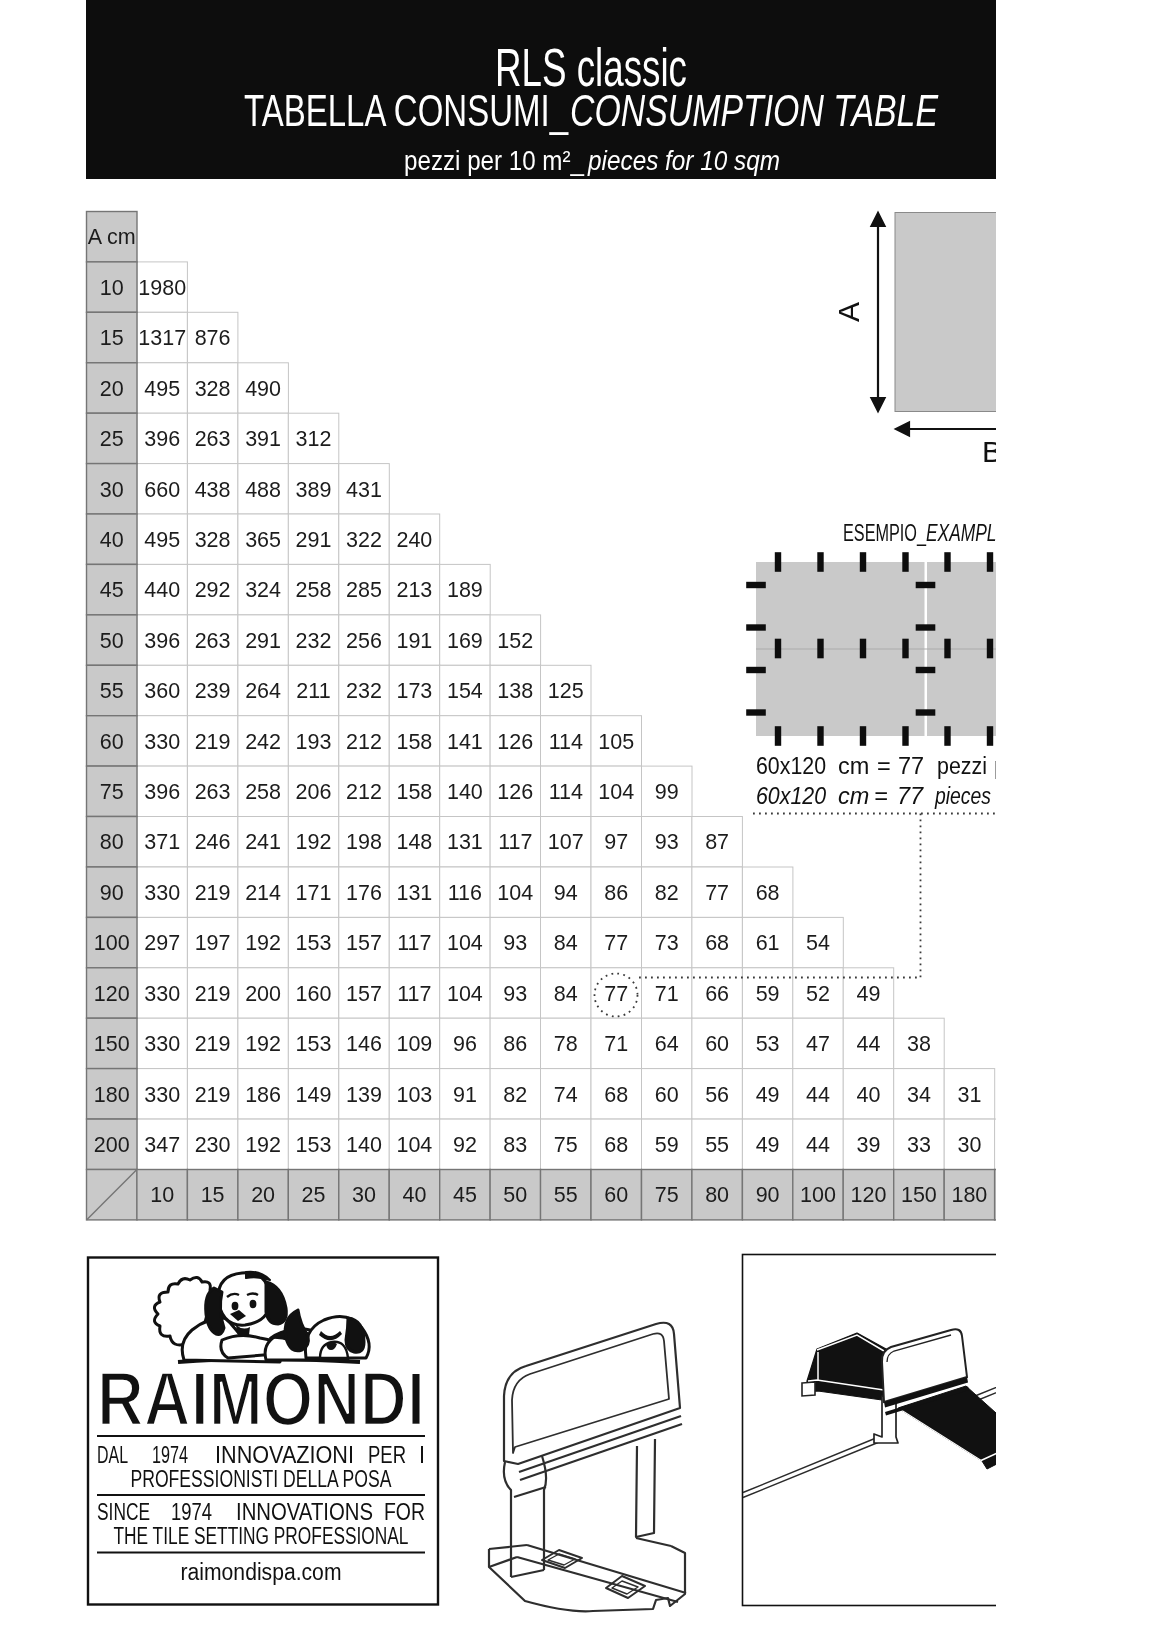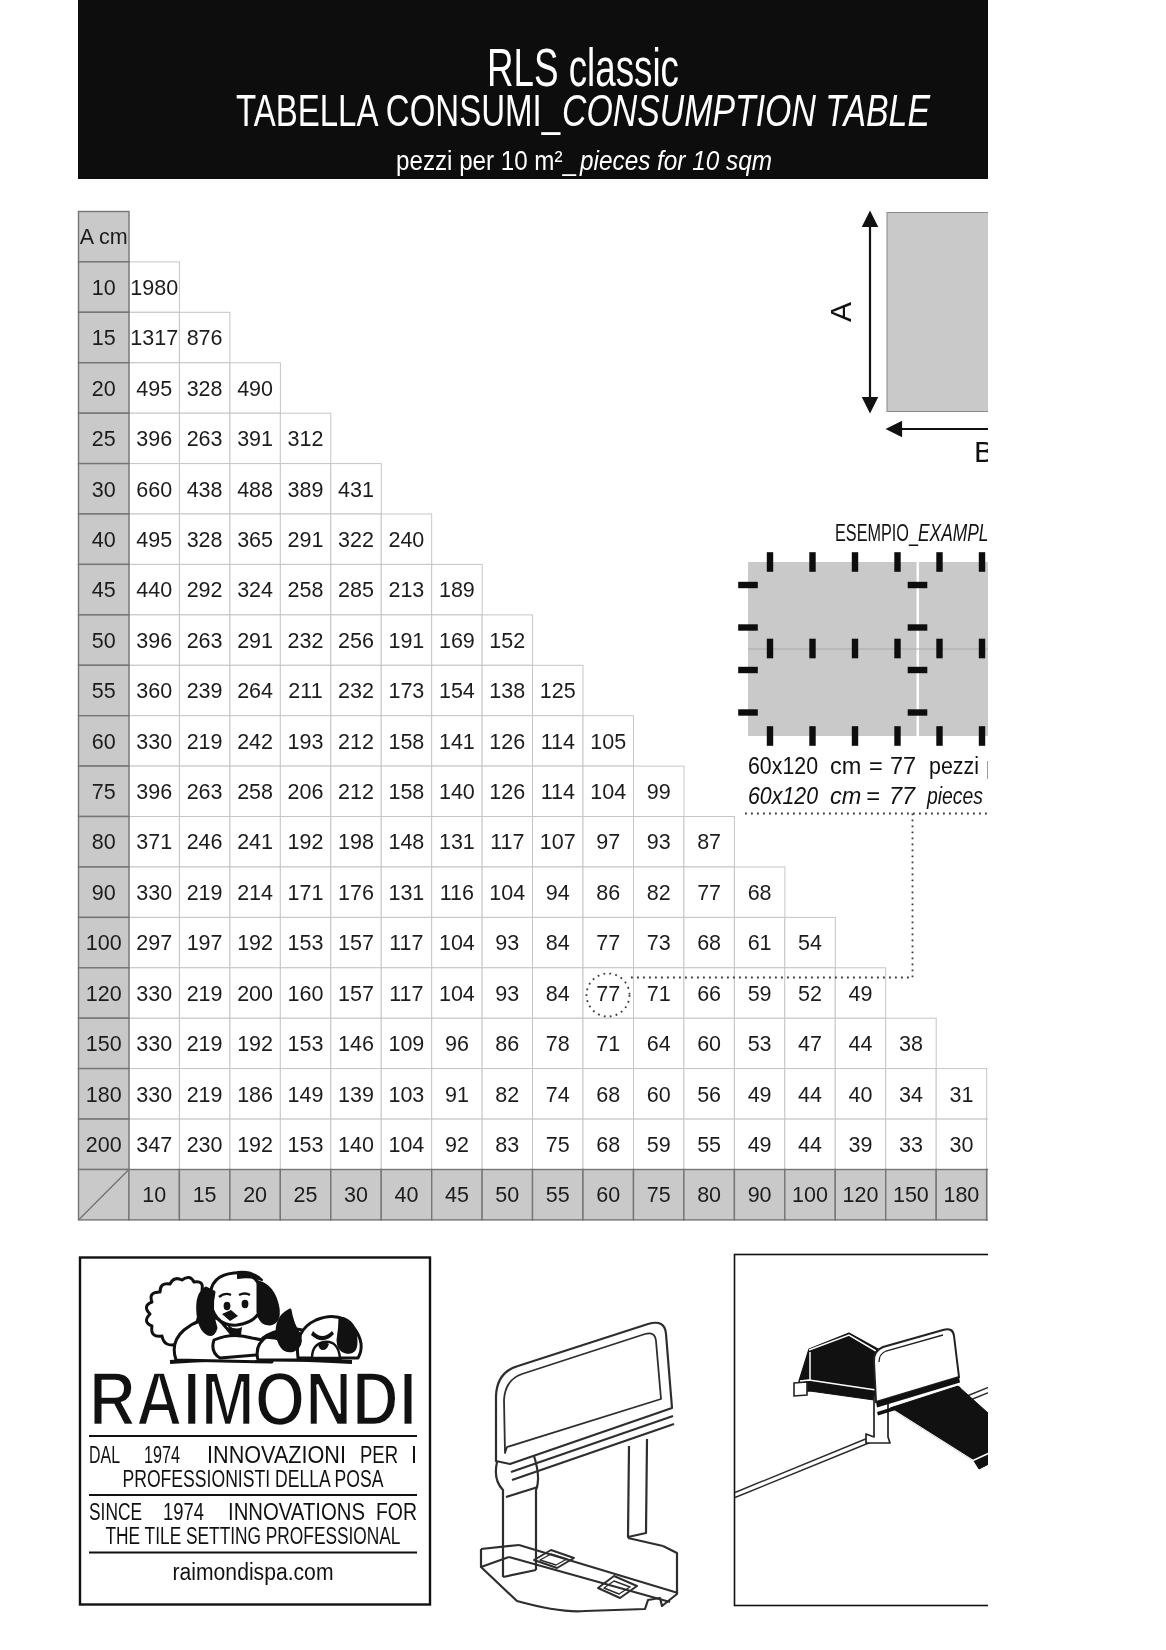--- a/index.html
+++ b/index.html
@@ -1,15 +1,15 @@
 <!DOCTYPE html>
 <html><head><meta charset="utf-8">
 <style>
 html,body{margin:0;padding:0;background:#fff;}
-#page{position:relative;width:988px;height:1650px;overflow:hidden;}
+#page{position:relative;width:988px;height:1650px;overflow:hidden;padding-left:8px;}
 svg text{font-family:"Liberation Sans",sans-serif;}
 </style></head>
 <body>
 <div id="page">
 <svg width="1166" height="1650" viewBox="0 0 1166 1650" xmlns="http://www.w3.org/2000/svg" font-family="Liberation Sans, sans-serif">
 <rect width="1166" height="1650" fill="#ffffff"></rect>
 
 <rect x="78" y="0" width="1014" height="179" fill="#0d0d0d"></rect>
 
 <text x="487" y="86" font-size="54" fill="#fff" textLength="192" lengthAdjust="spacingAndGlyphs">RLS classic</text>

